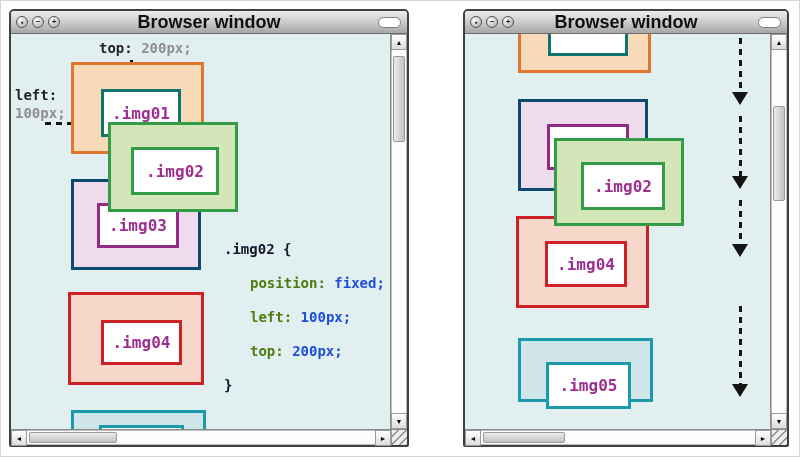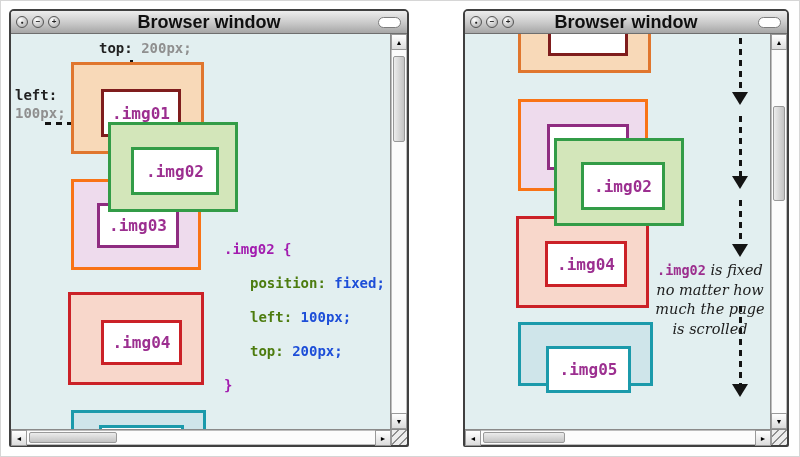--- a/index.html
+++ b/index.html
@@ -79,40 +79,40 @@
   .pbox { position:absolute; }
   .pbox-inner {
     position:absolute; background:#fff;
     display:flex; align-items:center; justify-content:center;
   }
   .plabel {
     font-family:"DejaVu Sans Mono", monospace; font-weight:bold;
     font-size:16px; color:#9c2f90; white-space:nowrap;
   }
   .b-orange { border:3px solid #e0762e; background:#f8d9b8; }
-  .i-orange { border:3px solid #7f1d1d; }
+  .i-orange { border:3px solid #0f766e; }
   .b-green  { border:3px solid #339c47; background:#d3e6ba; }
   .i-green  { border:3px solid #339c47; }
-  .b-purple { border:3px solid #f97316; background:#eedbed; }
+  .b-purple { border:3px solid #0c4a6e; background:#eedbed; }
   .i-purple { border:3px solid #8f2c81; }
   .b-red    { border:3px solid #cb2127; background:#f8d7cb;padding-left:41px; }
   .i-red    { border:3px solid #cb2127; }
   .b-teal   { border:3px solid #1b9aab; background:#cfe5ea; }
   .i-teal   { border:3px solid #1b9aab; }
   .z-top { z-index:3; }
 
   
   .mono { font-family:"DejaVu Sans Mono", monospace; font-weight:bold; font-size:14px; white-space:nowrap; }
   .prop-dark { color:#222222; }
   .val-gray  { color:#8f8f8f; }
   .ann { position:absolute; }
   .ann-left-block { line-height:18px; }
 
   .code-block { position:absolute; line-height:34px; }
-  .code-sel  { color:#a21caf; }
+  .code-sel  { color:#0f172a; }
   .code-prop { color:#4d7c0f; }
   .code-val  { color:#1d4ed8;margin-top:31px; }
   .indent { padding-left:26px; }
 
   
   .dash-v { position:absolute; width:3px;
     background:repeating-linear-gradient(to bottom,#141414 0 6px,transparent 6px 11px); }
   .dash-h { position:absolute; height:3px;
     background:repeating-linear-gradient(to right,#141414 0 6px,transparent 6px 11px); }
   .head-down { position:absolute; width:0; height:0;
@@ -280,45 +280,38 @@
             <span class="plabel">.img04</span>
           </div>
         </div>
 
         <div class="pbox b-green z-top" style="left:89px; top:104px; width:130px; height:88px;">
           <div class="pbox-inner i-green" style="left:24px; top:21px; width:84px; height:48px;">
             <span class="plabel">.img02</span>
           </div>
         </div>
 
-        <div class="pbox b-teal" style="left:53px; top:288px; width:135px; height:64px;">
+        <div class="pbox b-teal" style="left:53px; top:304px; width:135px; height:64px;">
           <div class="pbox-inner i-teal" style="left:25px; top:21px; width:85px; height:47px;">
             <span class="plabel">.img05</span>
           </div>
         </div>
 
         <div class="dash-v" style="left:274px; top:4px; height:54px;"></div>
         <div class="head-down" style="left:267px; top:58px;"></div>
 
         <div class="dash-v" style="left:274px; top:82px; height:60px;"></div>
         <div class="head-down" style="left:267px; top:142px;"></div>
 
         <div class="dash-v" style="left:274px; top:166px; height:44px;"></div>
         <div class="head-down" style="left:267px; top:210px;"></div>
 
         <div class="dash-v" style="left:274px; top:272px; height:78px;"></div>
         <div class="head-down" style="left:267px; top:350px;"></div>
 
-        <div class="note" style="left:170px; top:227px;">
-          <span class="note-code">.img02</span>
-          <span>is fixed</span><br>
-          <span>no matter how</span><br>
-          <span>much the page</span><br>
-          <span>is scrolled</span>
-        </div>
       </div>
 
       <div class="vscroll">
         <div class="sbtn">
             <span>▲</span>
           </div>
         <div class="vtrack">
           <div class="vthumb" style="top:56px; height:95px;"></div>
         </div>
         <div class="sbtn">

